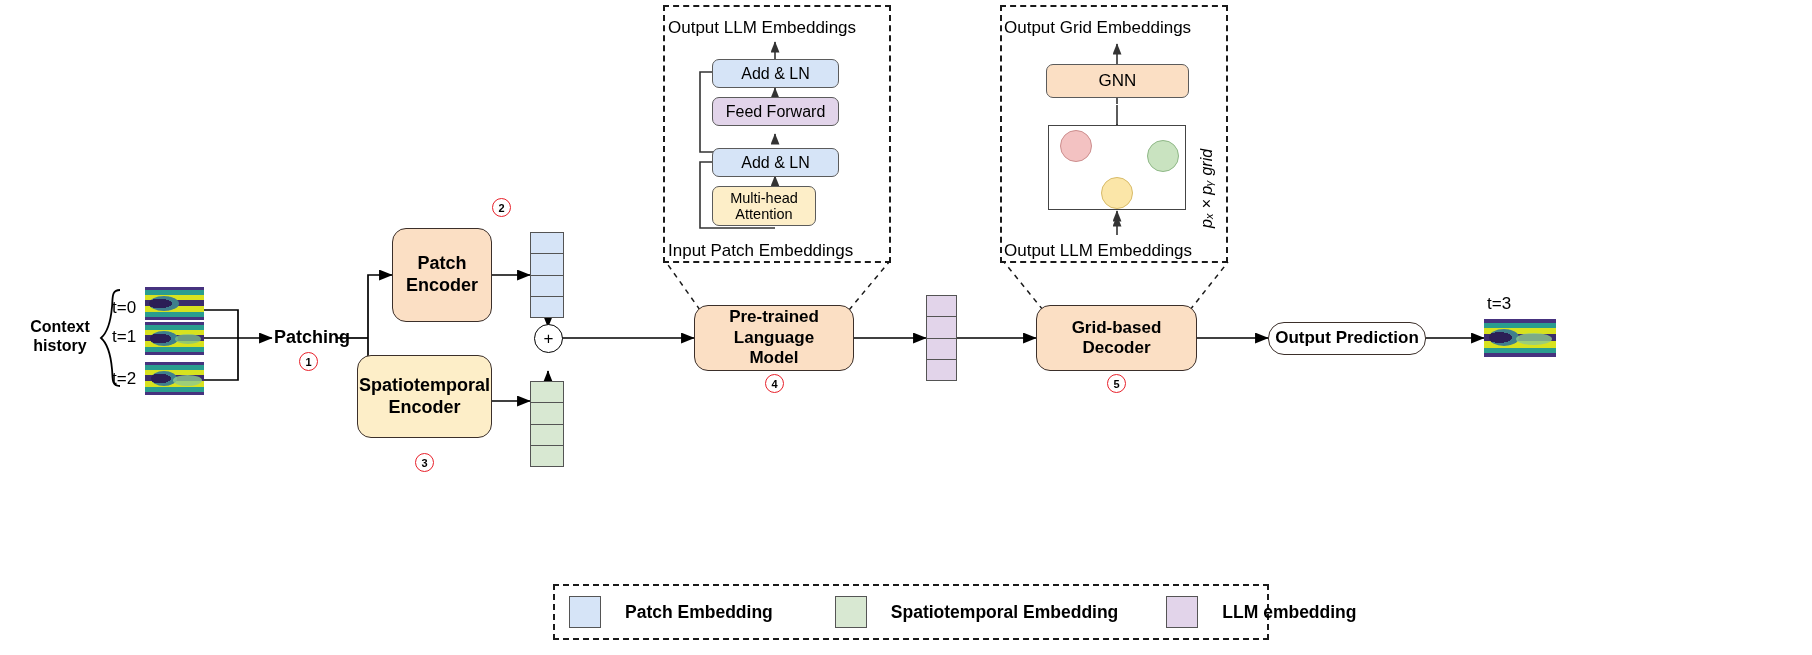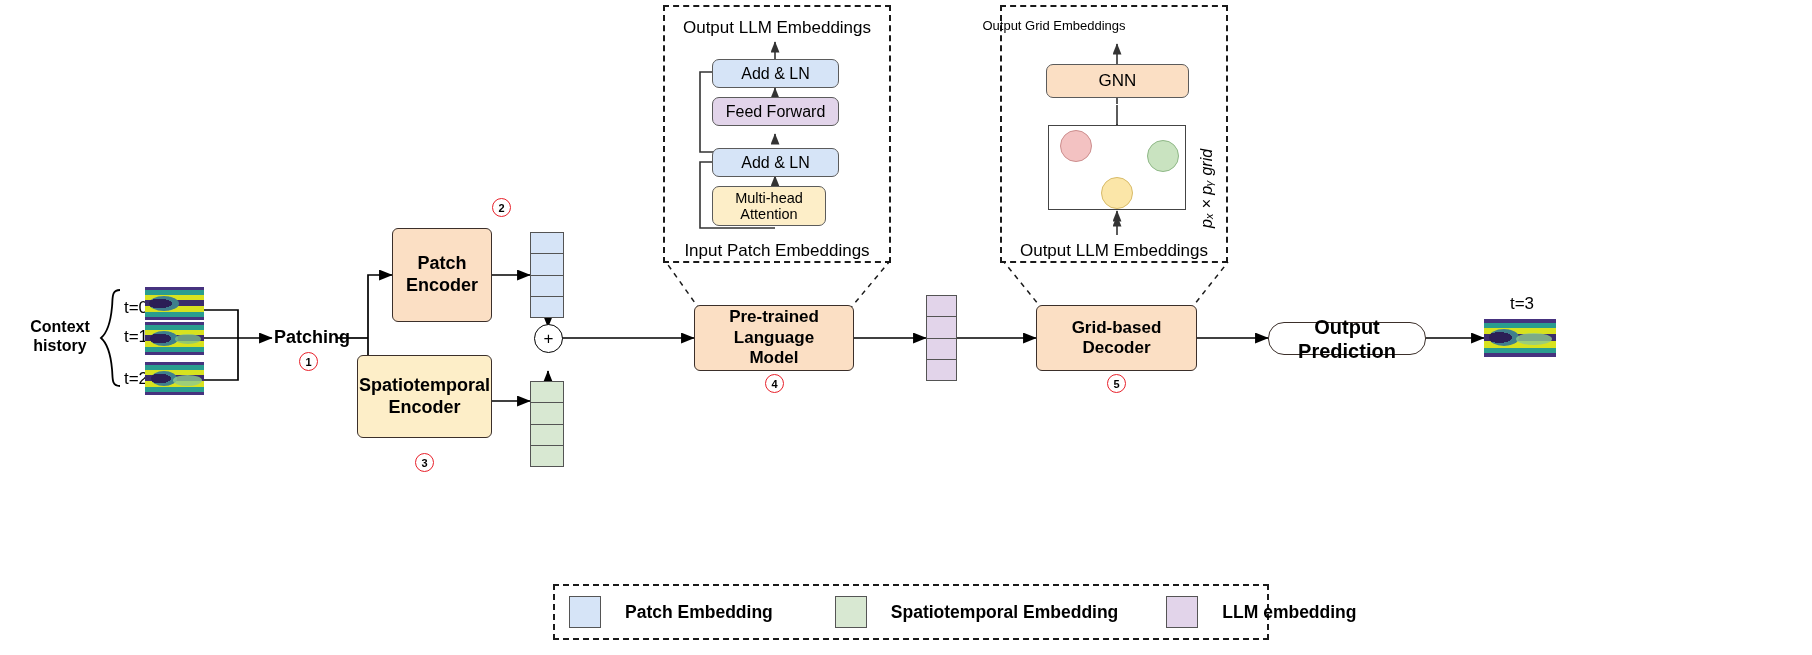--- a/index.html
+++ b/index.html
@@ -3,24 +3,24 @@
 <meta charset="utf-8">
 <style>
   html,body{margin:0;padding:0;background:#ffffff;}
   body{width:1812px;height:655px;position:relative;font-family:"Liberation Sans",sans-serif;overflow:hidden;}
   #stage{position:absolute;left:0;top:0;width:1812px;height:655px;}
   .abs{position:absolute;box-sizing:border-box;}
   svg.layer{position:absolute;left:0;top:0;width:1812px;height:655px;pointer-events:none;}
 
   
   .bold-label{font-weight:bold;color:#000;text-align:center;line-height:1.18;}
-  .plain-label{color:#000;text-align:center;line-height:1.2;}
-
-  
-  .procbox{border:1.6px solid #3b2f2a;border-radius:6px;display:flex;align-items:center;
+  .plain-label{color:#000;line-height:1.2;}
+
+  
+  .procbox{border:1.6px solid #3b2f2a;border-radius:14px;display:flex;align-items:center;
            justify-content:center;text-align:center;font-weight:bold;color:#000;line-height:1.2;}
   .peach{background:#fbdfc4;}
   .cream{background:#fdeec8;}
   .white{background:#ffffff;}
 
   
   .tbox{border:1.2px solid #5b5b5b;border-radius:7px;display:flex;align-items:center;
         justify-content:center;text-align:center;color:#000;line-height:1.12;}
   .tblue{background:#d6e4f7;}
   .tpurple{background:#e2d4ea;}
@@ -210,21 +210,21 @@
   </div>
 
   <div class="abs tbox tpurple" style="left:712px;top:97px;width:127px;height:29px;font-size:16px;">
     <span>Feed Forward</span>
   </div>
 
   <div class="abs tbox tblue" style="left:712px;top:148px;width:127px;height:29px;font-size:16px;">
     <span>Add &amp; LN</span>
   </div>
 
-  <div class="abs tbox tyellow" style="left:712px;top:186px;width:114px;height:40px;font-size:14.5px;">
+  <div class="abs tbox tyellow" style="left:712px;top:186px;width:104px;height:40px;font-size:14.5px;">
     <span style="white-space:pre-line;">Multi-head
 Attention</span>
   </div>
 
   <div class="abs plain-label" style="left:668px;top:241px;width:218px;font-size:17px;">Input Patch Embeddings</div>
 
   <div class="abs procbox peach" style="left:694px;top:305px;width:160px;height:66px;font-size:17px;">
     <span style="white-space:pre-line;">Pre-trained
 Language
 Model</span>
@@ -233,21 +233,21 @@
 
   <div class="abs stack s-purple" style="left:926px;top:295px;width:31px;height:86px;">
     <i></i>
     <i></i>
     <i></i>
     <i></i>
   </div>
 
   <div class="abs dashbox" style="left:1000px;top:5px;width:228px;height:258px;"></div>
 
-  <div class="abs plain-label" style="left:944px;top:18px;width:220px;font-size:13px;">Output Grid Embeddings</div>
+  <div class="abs plain-label" style="left:1004px;top:18px;width:220px;font-size:17px;">Output Grid Embeddings</div>
 
   <div class="abs tbox torange" style="left:1046px;top:64px;width:143px;height:34px;font-size:17px;">
     <span>GNN</span>
   </div>
 
   <div class="abs" style="left:1048px;top:125px;width:138px;height:85px;border:1.5px solid #444;background:#fff;"></div>
   <div class="abs gnode n-red" style="left:1060px;top:130px;width:32px;height:32px;"></div>
   <div class="abs gnode n-green" style="left:1147px;top:140px;width:32px;height:32px;"></div>
   <div class="abs gnode n-yellow" style="left:1101px;top:177px;width:32px;height:32px;"></div>
 
@@ -256,21 +256,21 @@
   </div>
 
   <div class="abs plain-label" style="left:1004px;top:241px;width:220px;font-size:17px;">Output LLM Embeddings</div>
 
   <div class="abs procbox peach" style="left:1036px;top:305px;width:161px;height:66px;font-size:17px;">
     <span style="white-space:pre-line;">Grid-based
 Decoder</span>
   </div>
   <div class="abs badge" style="left:1107px;top:374px;">5</div>
 
-  <div class="abs procbox white" style="left:1268px;top:322px;width:158px;height:33px;font-size:20px;border-radius:16px;">
+  <div class="abs procbox white" style="left:1268px;top:322px;width:158px;height:33px;font-size:17px;border-radius:16px;">
     <span>Output Prediction</span>
   </div>
 
   <div class="abs plain-label" style="left:1487px;top:294px;width:70px;font-size:17px;">t=3</div>
   <div class="abs field" style="left:1484px;top:319px;width:72px;height:38px;background:
        linear-gradient(to bottom,#46327f 0 10%,#2a9d8f 10% 24%,#d8e21f 24% 40%,#3b2d6b 40% 58%,#d8e21f 58% 76%,#2a9d8f 76% 90%,#46327f 90% 100%);">
     <div class="abs" style="left:5px;top:10px;width:30px;height:17px;border-radius:50%;
          background:radial-gradient(ellipse at 35% 50%,#2b1f56 0 45%,#3f7f8c 45% 75%,#57b08a 75% 100%);"></div>
     <div class="abs" style="left:32px;top:14px;width:36px;height:12px;border-radius:50%;background:#8fc98e;opacity:.8;"></div>
   </div>

